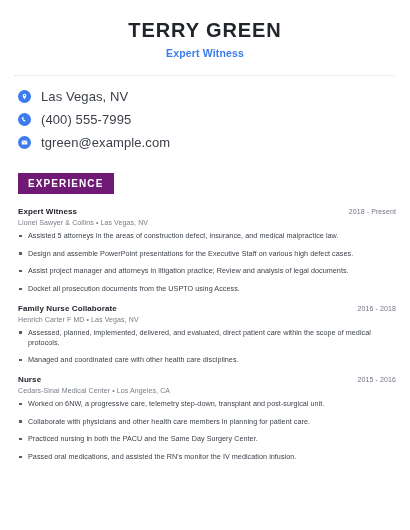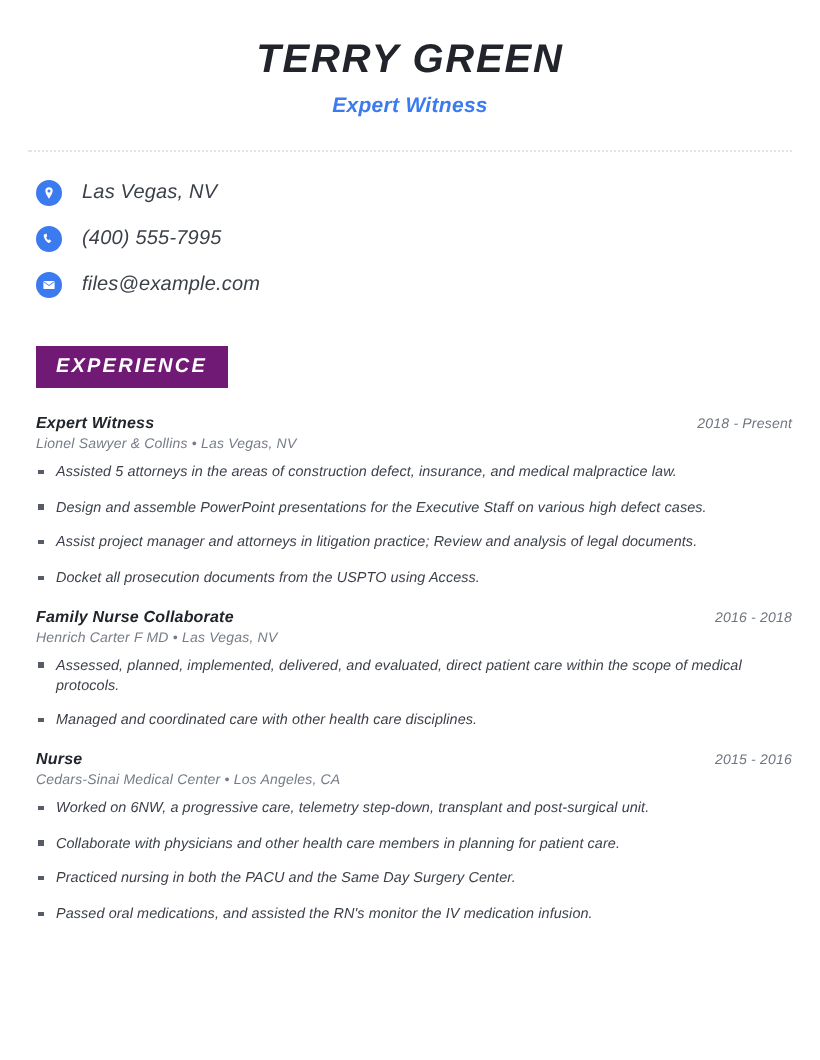--- a/index.html
+++ b/index.html
@@ -10,21 +10,20 @@
     background: #ffffff;
     font-family: "Liberation Sans", sans-serif;
     overflow: hidden;
   }
 
   .resume {
     width: 410px;
     height: 530px;
     padding: 0 14px;
     position: relative;
-    font-style: italic;
   }
 
   
   .header {
     text-align: center;
     padding-top: 19px;
   }
   .full-name {
     font-size: 20px;
     font-weight: bold;
@@ -63,21 +62,21 @@
     border-radius: 50%;
     background: #3b7bef;
     display: flex;
     align-items: center;
     justify-content: center;
     flex: 0 0 13px;
     margin-right: 10px;
   }
   .contact-icon svg { display: block; }
   .contact-text {
-    font-size: 10px;
+    font-size: 13px;
     color: #3c4149;
     letter-spacing: 0.1px;
   }
 
   
   .section-badge {
     display: inline-block;
     background: #701a75;
     color: #ffffff;
     font-size: 10px;
@@ -167,21 +166,21 @@
       </span>
       <span class="contact-text">(400) 555-7995</span>
     </div>
     <div class="contact-row">
       <span class="contact-icon">
         <svg width="7" height="7" viewBox="0 0 16 16" fill="#ffffff">
           <rect x="1.6" y="3.4" width="12.8" height="9.2" rx="1"></rect>
           <path d="M2 4.3 8 8.6l6-4.3" stroke="#3b7bef" stroke-width="1.1" fill="none"></path>
         </svg>
       </span>
-      <span class="contact-text">files@example.com</span>
+      <span class="contact-text">tgreen@example.com</span>
     </div>
   </div>
 
   <div class="section-experience">
     <div class="section-badge">EXPERIENCE</div>
 
     <div class="jobs">
 
       <div class="job">
         <div class="job-head">

